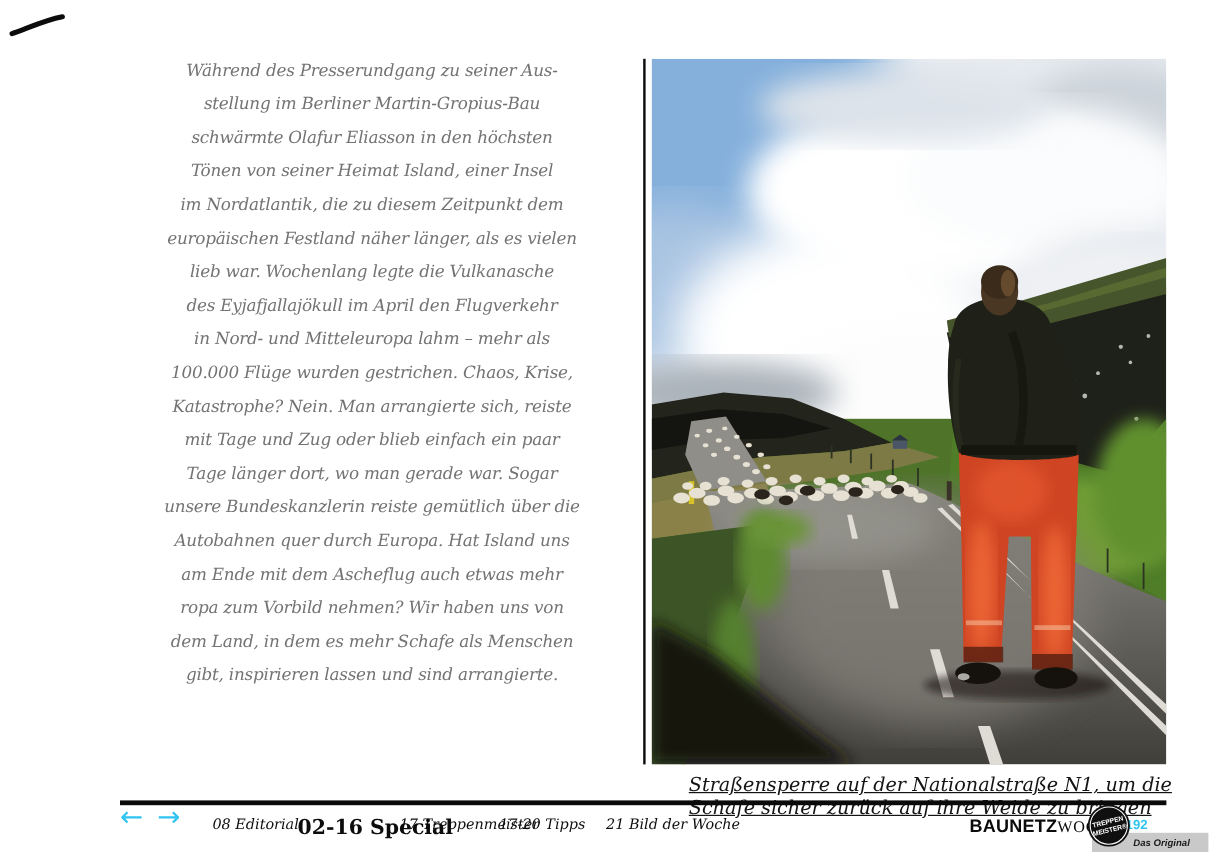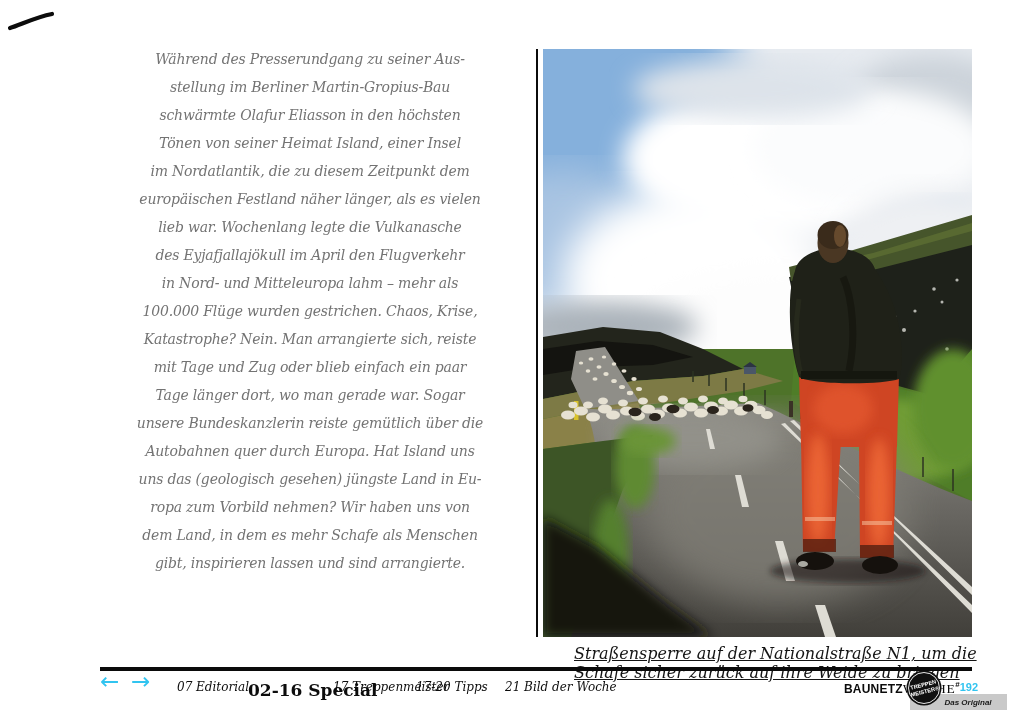--- a/index.html
+++ b/index.html
@@ -16,21 +16,21 @@
            font-size:16px;color:#141414;text-decoration:underline;}
   .bottomrule{position:absolute;left:100px;top:667px;width:872px;height:4px;background:#0a0a0a;}
   .nav{position:absolute;left:100px;top:674px;width:872px;height:26px;font-size:12px;}
   .nav .arrow{position:absolute;top:-6px;color:#31c4f0;font-family:"DejaVu Sans",sans-serif;
               font-size:23px;cursor:pointer;}
   .nav .arrow.prev{left:0px;}
   .nav .arrow.next{left:31px;}
   .nav .item{position:absolute;top:6px;font-style:italic;color:#0c0c0c;white-space:nowrap;cursor:pointer;}
   .nav .item.bold{font-style:normal;font-weight:bold;font-size:17px;}
   .logo{position:absolute;left:808px;top:678px;white-space:nowrap;color:#0b0b0b;}
-  .logo .b1{font-family:"Liberation Sans",sans-serif;font-weight:bold;font-size:12px;letter-spacing:0.2px;margin-left:36px;}
+  .logo .b1{font-family:"Liberation Sans",sans-serif;font-weight:bold;font-size:15px;letter-spacing:0.2px;}
   .logo .b2{font-family:"Liberation Serif",serif;font-size:13.5px;letter-spacing:0.6px;}
   .logo .hash{font-family:"Liberation Sans",sans-serif;font-weight:bold;font-size:8px;
               vertical-align:6px;letter-spacing:0;}
   .logo .num{font-family:"Liberation Sans",sans-serif;font-weight:bold;font-size:11px;
              color:#31c4f0;vertical-align:2px;}
   .stamp{position:absolute;left:902px;top:669px;}
 </style>
 </head>
 <body>
 
@@ -47,21 +47,21 @@
   <div class="al">europäischen Festland näher länger, als es vielen</div>
   <div class="al">lieb war. Wochenlang legte die Vulkanasche</div>
   <div class="al">des Eyjafjallajökull im April den Flugverkehr</div>
   <div class="al">in Nord- und Mitteleuropa lahm – mehr als</div>
   <div class="al">100.000 Flüge wurden gestrichen. Chaos, Krise,</div>
   <div class="al">Katastrophe? Nein. Man arrangierte sich, reiste</div>
   <div class="al">mit Tage und Zug oder blieb einfach ein paar</div>
   <div class="al">Tage länger dort, wo man gerade war. Sogar</div>
   <div class="al">unsere Bundeskanzlerin reiste gemütlich über die</div>
   <div class="al">Autobahnen quer durch Europa. Hat Island uns</div>
-  <div class="al">uns das (geologisch gesehen) jüngste Land in Eu-</div>
+  <div class="al">am Ende mit dem Ascheflug auch etwas mehr</div>
   <div class="al">ropa zum Vorbild nehmen? Wir haben uns von</div>
   <div class="al">dem Land, in dem es mehr Schafe als Menschen</div>
   <div class="al">gibt, inspirieren lassen und sind arrangierte.</div>
 </div>
 
 <div class="vrule"></div>
 
 <div class="photo">
 <svg width="429" height="588" viewBox="0 0 429 588">
   <defs>
@@ -270,21 +270,21 @@
 </svg>
 </div>
 
 <div class="caption">Straßensperre auf der Nationalstraße N1, um die Schafe sicher zurück auf ihre Weide zu bringen</div>
 
 <div class="bottomrule"></div>
 
 <div class="nav">
   <span class="arrow prev">←</span>
   <span class="arrow next">→</span>
-  <span class="item" style="left:77px;">07 Editorial</span>
+  <span class="item" style="left:77px;">08 Editorial</span>
   <span class="item bold" style="left:148px;">02-16 Special</span>
   <span class="item" style="left:233px;">17 Treppenmeister</span>
   <span class="item" style="left:316px;">17-20 Tipps</span>
   <span class="item" style="left:405px;">21 Bild der Woche</span>
 </div>
 
 <div class="logo">
   <span class="b1">BAUNETZ</span><span class="b2">WOCHE</span><span class="hash">#</span><span class="num">192</span>
 </div>
 

